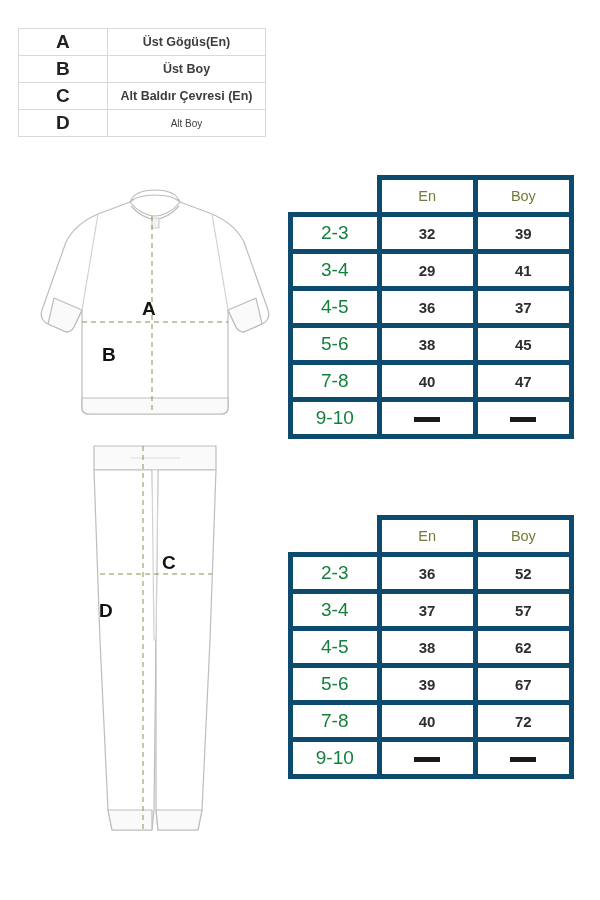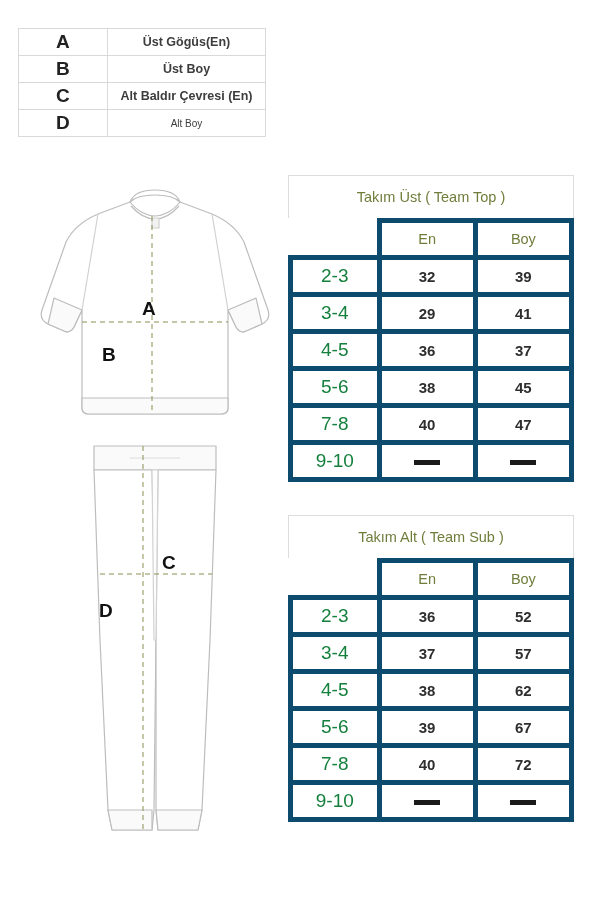--- a/index.html
+++ b/index.html
@@ -210,21 +210,20 @@
     </g>
   </svg>
 
   <span class="marker m-a">A</span>
   <span class="marker m-b">B</span>
   <span class="marker m-c">C</span>
   <span class="marker m-d">D</span>
 </div>
 
 <table class="sizetable top">
-  <caption>Takım Üst ( Team Top )</caption>
   <tbody>
     <tr class="head">
       <td class="hdr-blank"></td>
       <td class="hdr">En</td>
       <td class="hdr">Boy</td>
     </tr>
     <tr>
       <td class="age">2-3</td>
       <td class="val">32</td>
       <td class="val">39</td>
@@ -251,21 +250,20 @@
     </tr>
     <tr>
       <td class="age">9-10</td>
       <td class="val"><span class="dash"></span></td>
       <td class="val"><span class="dash"></span></td>
     </tr>
   </tbody>
 </table>
 
 <table class="sizetable bot">
-  <caption>Takım Alt ( Team Sub )</caption>
   <tbody>
     <tr class="head">
       <td class="hdr-blank"></td>
       <td class="hdr">En</td>
       <td class="hdr">Boy</td>
     </tr>
     <tr>
       <td class="age">2-3</td>
       <td class="val">36</td>
       <td class="val">52</td>

